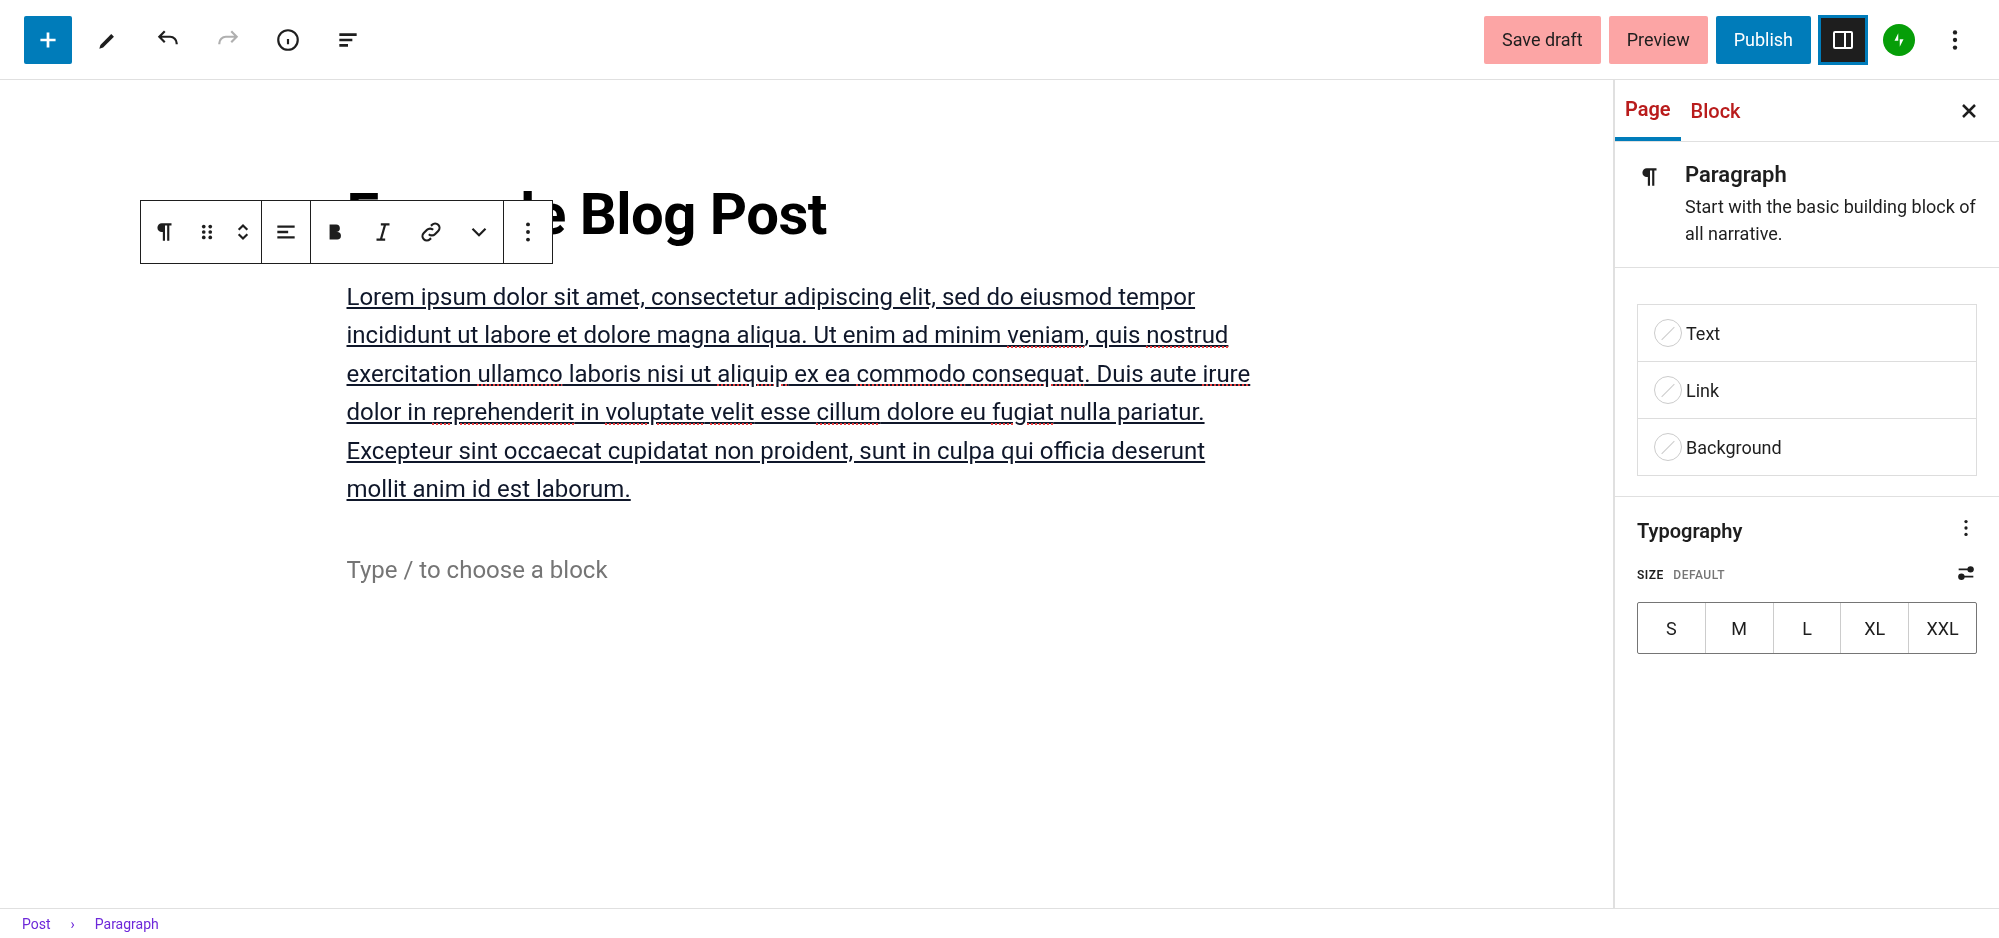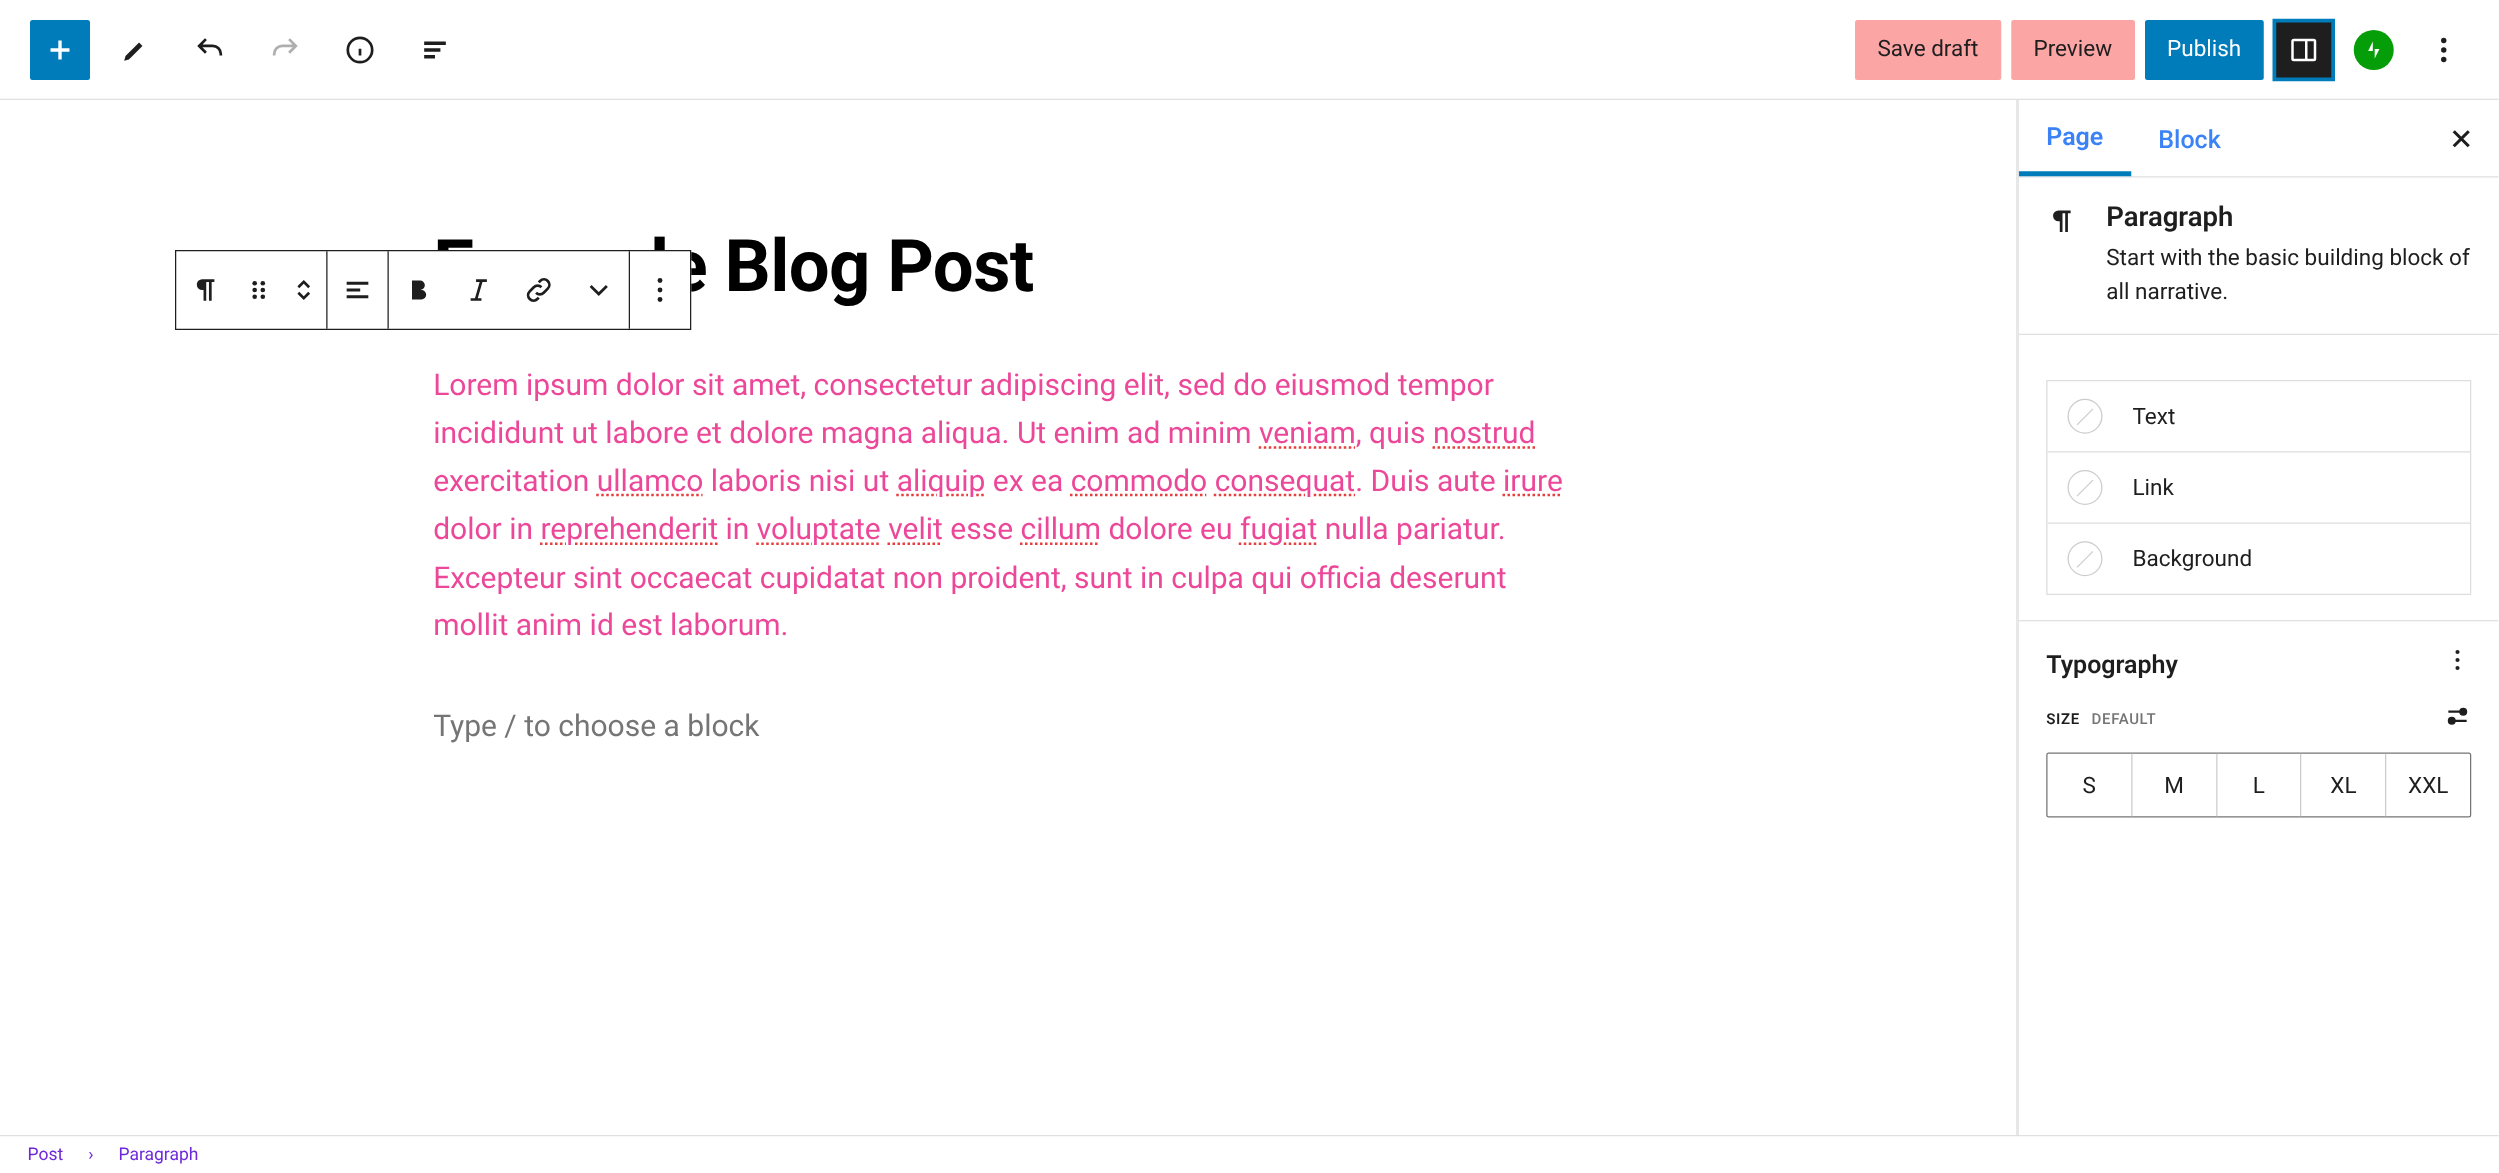--- a/index.html
+++ b/index.html
@@ -100,22 +100,23 @@
     width: 48px; height: 62px;
     display:flex;align-items:center;justify-content:center;
     background:transparent;border:none;cursor:pointer;
   }
   .bt-btn.narrow { width: 36px; }
   .bt-btn svg { width: 26px; height: 26px; }
 
   .post-para {
     font-size: 24px;
     line-height: 1.6;
-    color: #ec4899;
-    margin-top: 41px;
+    color: #0f172a;
+    margin-top: 30px;
+    text-decoration: underline;
   }
   .spell { text-decoration: underline; text-decoration-color: #e83e3e; text-decoration-style: dotted; text-decoration-thickness: 2px; text-underline-offset: 3px; }
 
   .block-placeholder {
     font-size: 24px;
     color: #757575;
     margin-top: 48px;
   }
 
   
@@ -127,26 +128,26 @@
     overflow-y: auto;
   }
   .sb-tabs {
     display: flex;
     align-items: center;
     height: 62px;
     border-bottom: 1px solid #e0e0e0;
     position: relative;
   }
   .sb-tab {
-    padding: 0 22px;
+    padding: 0 10px;
     height: 100%;
     display:flex;align-items:center;
     font-size: 20px;
     cursor:pointer;
-    color:#3b82f6;
+    color:#b91c1c;
     font-weight: 500;
   }
   .sb-tab.active { border-bottom: 4px solid #007cba; font-weight: 600; }
   .sb-close {
     position: absolute; right: 10px; top: 50%; transform: translateY(-50%);
     width: 40px; height: 40px;
     display:flex;align-items:center;justify-content:center;
     cursor:pointer;
   }
 
@@ -165,21 +166,21 @@
     display:flex; justify-content: space-between; align-items:center;
     font-size: 20px; font-weight: 600;
   }
   .sb-panel-menu { cursor:pointer; }
 
   .color-list {
     margin-top: 16px;
     border: 1px solid #ddd;
   }
   .color-row {
-    display:flex; align-items:center; gap: 24px;
+    display:flex; align-items:center; gap: 4px;
     padding: 14px 16px;
     border-bottom: 1px solid #ddd;
     font-size: 18px;
     cursor:pointer;
   }
   .color-row:last-child { border-bottom:none; }
   .swatch {
     width: 28px; height: 28px; border-radius: 50%;
     border: 1px solid #ccc;
     position: relative;

